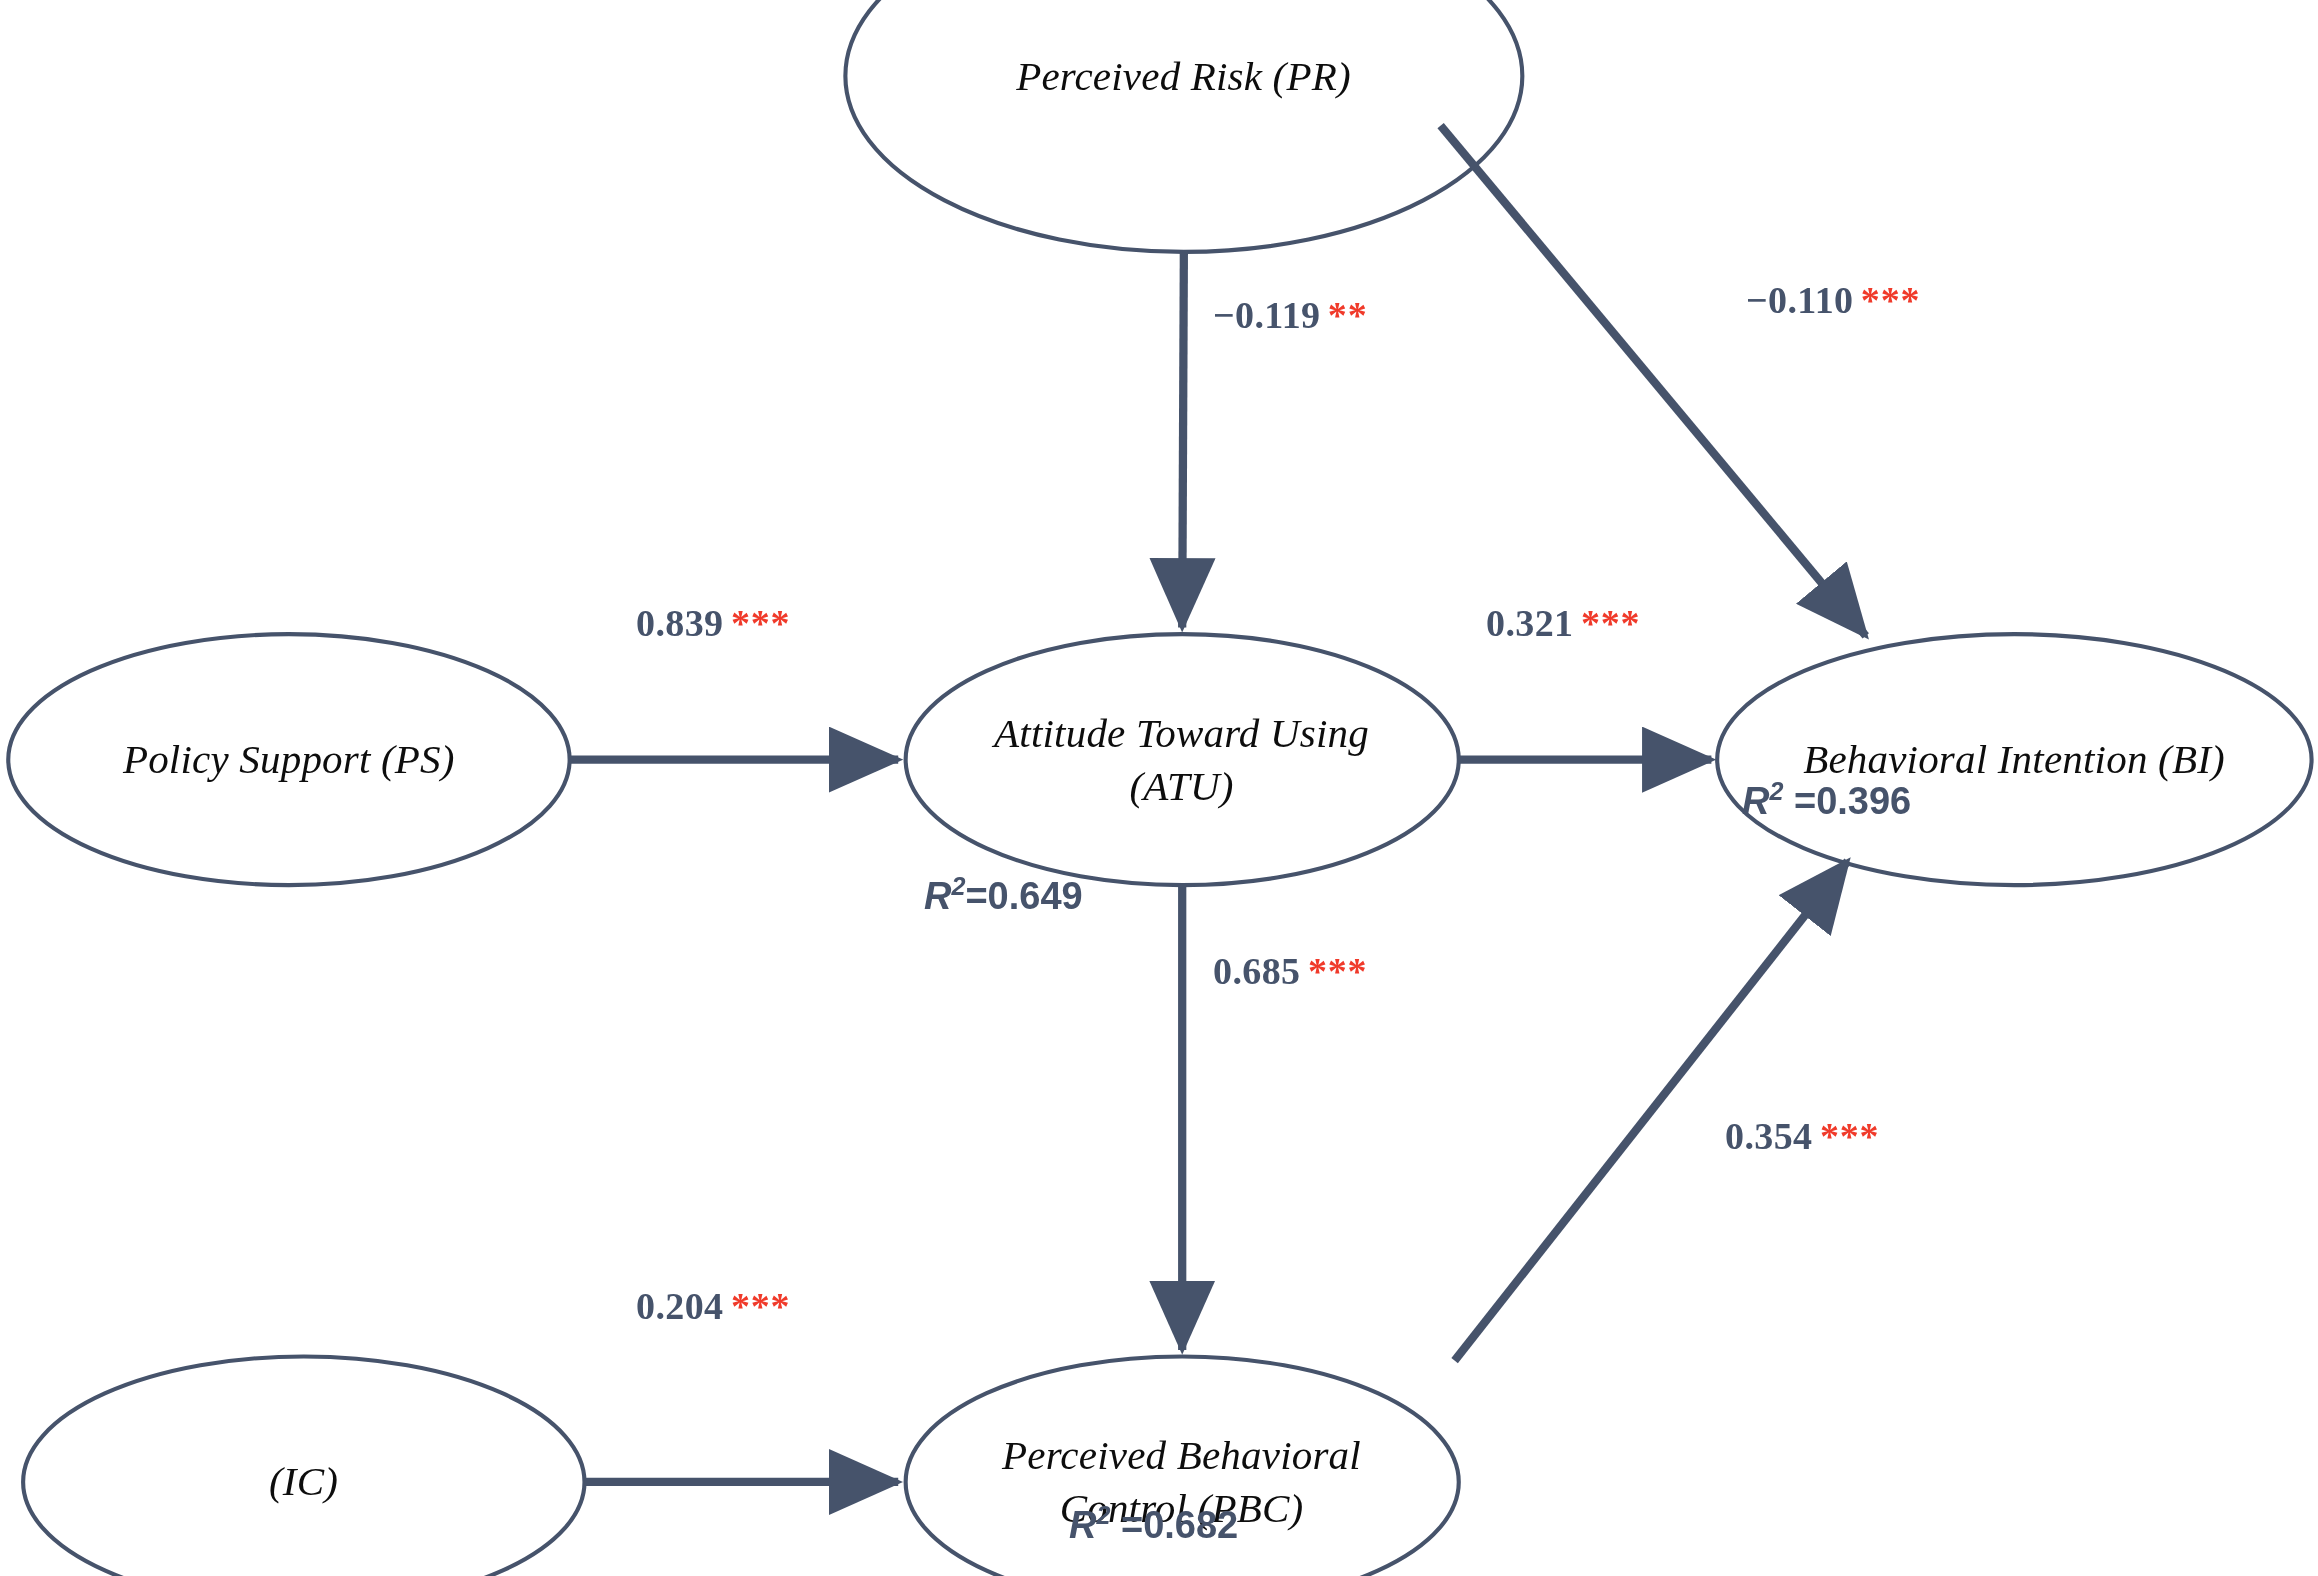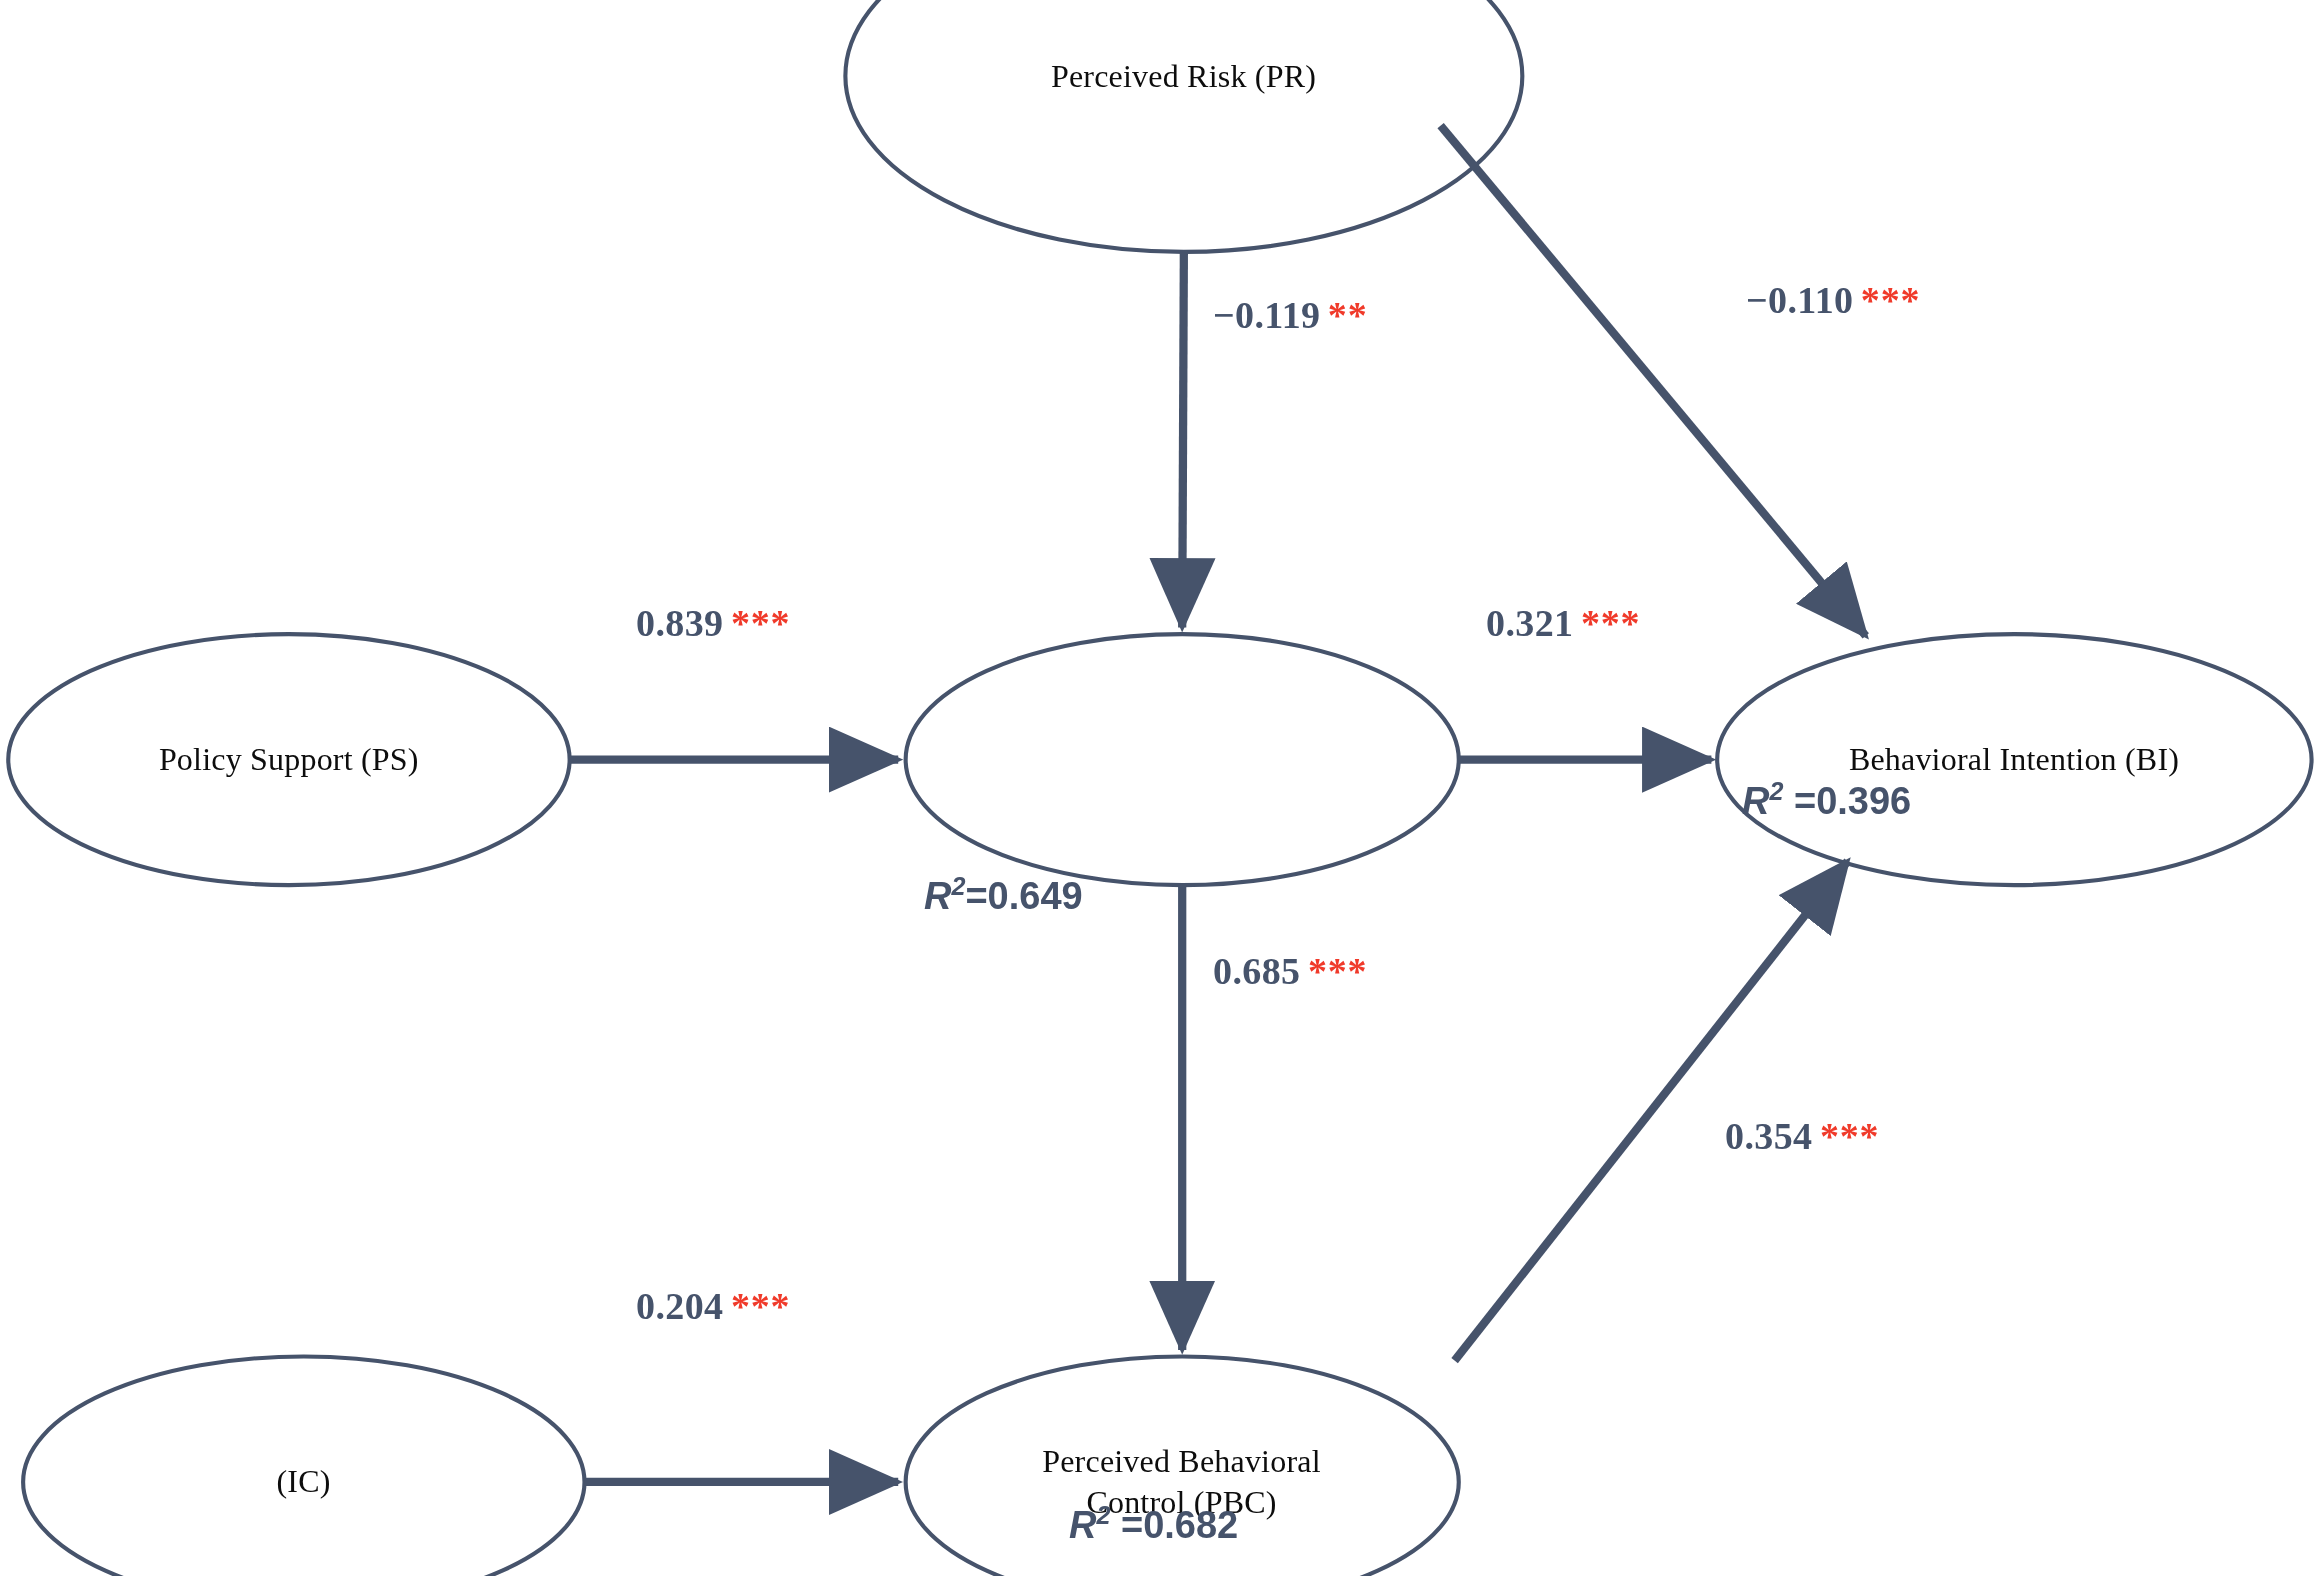--- a/index.html
+++ b/index.html
@@ -24,24 +24,25 @@
   }
   .node-label {
     position: absolute;
     display: flex;
     flex-direction: column;
     align-items: center;
     justify-content: center;
     text-align: center;
     color: #0d0d0d;
     font-family: "Liberation Serif", "DejaVu Serif", serif;
-    font-size: 32px;
+    font-size: 41px;
     line-height: 1.28;
     letter-spacing: 0.2px;
     pointer-events: none;
+    font-style: italic;
   }
   .node-label span { display: block; white-space: nowrap; }
 
   .coef {
     position: absolute;
     color: #46536b;
     font-family: "Liberation Serif", "DejaVu Serif", serif;
     font-size: 38px;
     font-weight: bold;
     white-space: nowrap;
@@ -109,20 +110,24 @@
   </svg>
 
   <div class="node-label" style="left:845px; top:35px; width:677px; height:83px;">
     <span>Perceived Risk (PR)</span>
   </div>
 
   <div class="node-label" style="left:8.3px; top:718px; width:561px; height:83px;">
     <span>Policy Support (PS)</span>
   </div>
 
+  <div class="node-label" style="left:905px; top:692px; width:553px; height:135px;">
+    <span>Attitude Toward Using</span>
+    <span>(ATU)</span>
+  </div>
 
   <div class="node-label" style="left:1717px; top:718px; width:594px; height:83px;">
     <span>Behavioral Intention (BI)</span>
   </div>
 
   <div class="node-label" style="left:23px; top:1414px; width:561px; height:135px;">
     <span>(IC)</span>
   </div>
 
   <div class="node-label" style="left:905px; top:1414px; width:553px; height:135px;">

